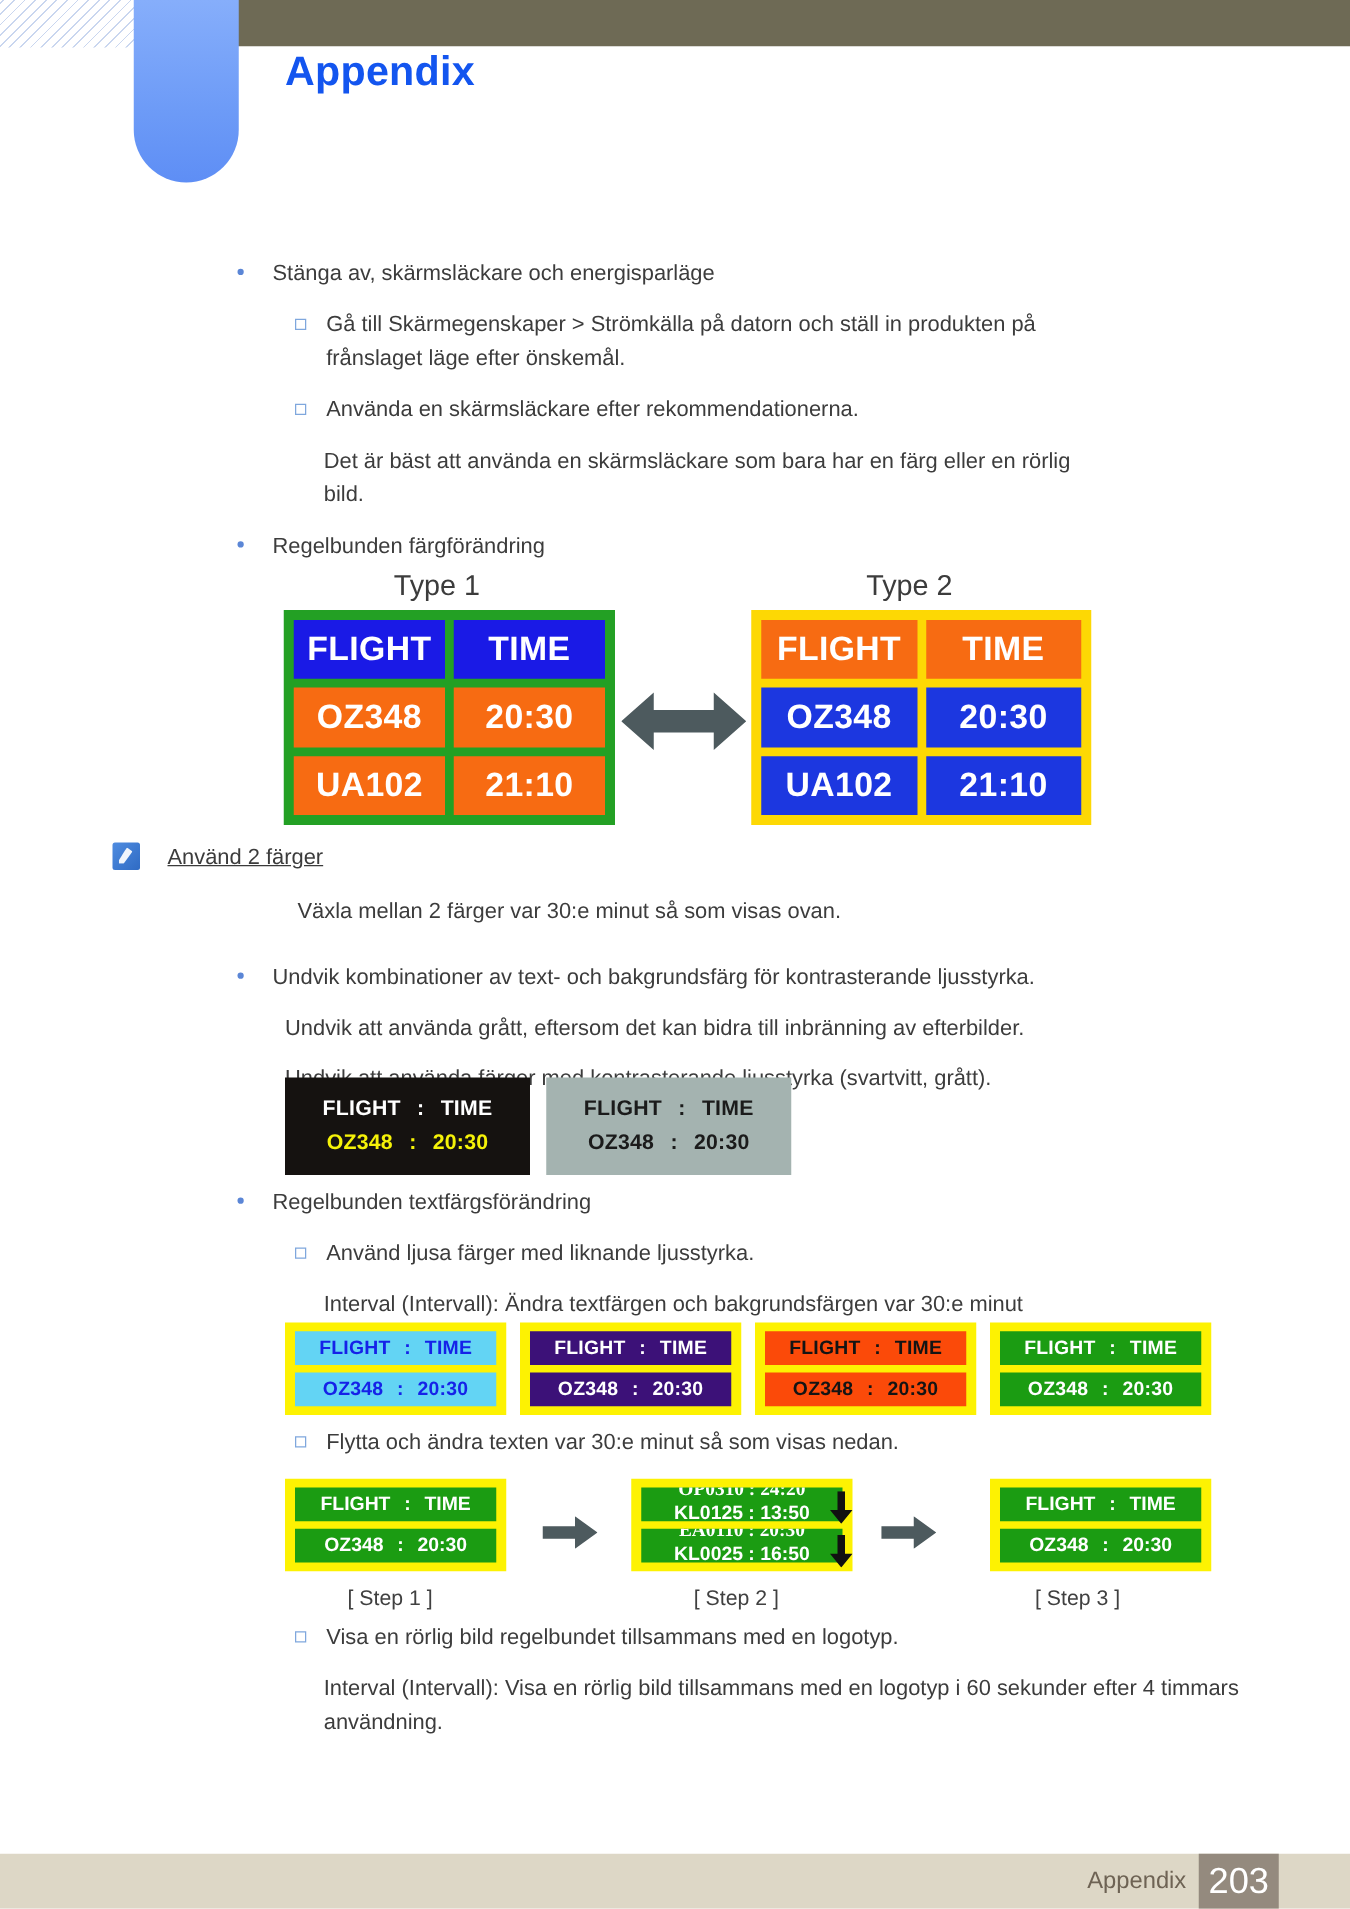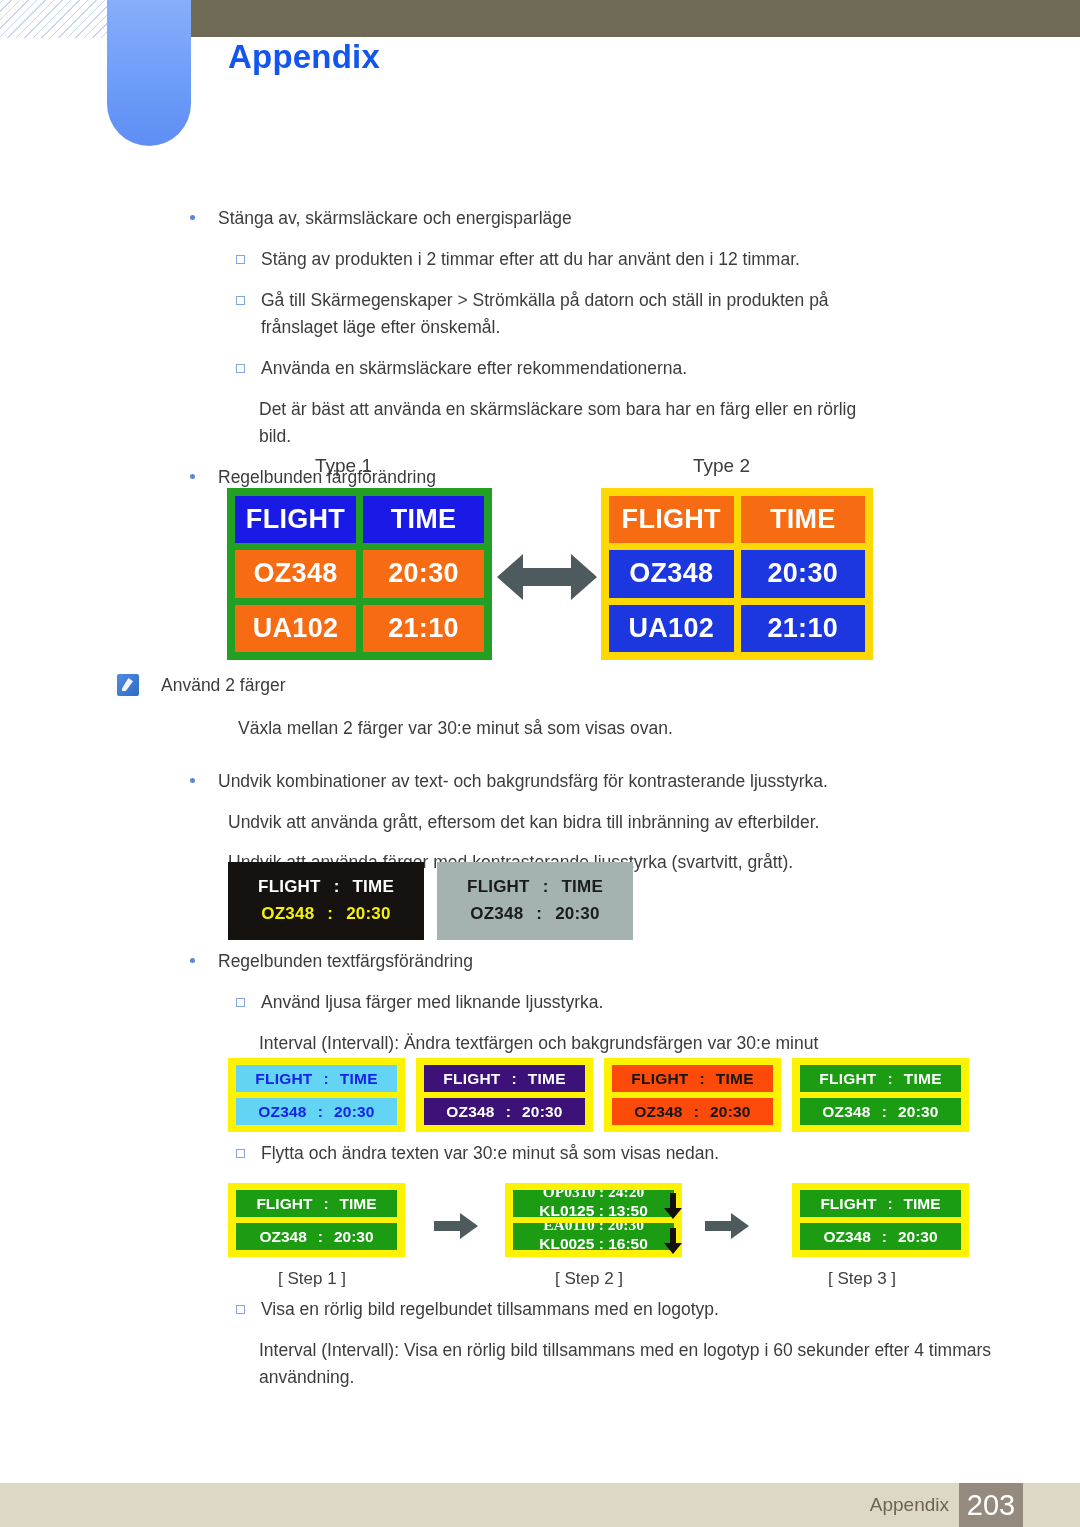--- a/index.html
+++ b/index.html
@@ -58,21 +58,21 @@
   }
   .note-ico:after{
     content:"";position:absolute;left:5px;top:4px;width:11px;height:13px;
     background:#ffffff;
     clip-path:polygon(60% 0,100% 25%,35% 100%,0 100%,0 80%,45% 18%);
     opacity:.92;
   }
 
   
   .types{position:absolute;left:0;top:455px;width:1080px;height:205px;}
-  .type-lab{position:absolute;font-size:19px;color:#3c3c3c;}
+  .type-lab{position:absolute;font-size:23px;color:#3c3c3c;}
   .lab1{left:315px;top:0;}
   .lab2{left:693px;top:0;}
 
   .board{position:absolute;display:grid;grid-template-columns:1fr 1fr;
          gap:7px;padding:8px;box-sizing:border-box;}
   .board1{left:227px;top:33px;width:265px;height:172px;background:#23a024;}
   .board2{left:601px;top:33px;width:272px;height:172px;background:#fdd804;}
   .cell{display:flex;align-items:center;justify-content:center;
         font-size:27px;font-weight:bold;color:#ffffff;letter-spacing:.3px;}
   .c-blue{background:#1a1ae6;}
@@ -137,24 +137,20 @@
 <div class="bluebar"></div>
 <div class="page-title">Appendix</div>
 
 <div class="content">
 
   <div class="row lvl1">
     <span class="b1"></span>
     <span class="txt">Stänga av, skärmsläckare och energisparläge</span>
   </div>
 
-  <div class="row lvl2">
-    <span class="b2"></span>
-    <span class="txt">Stäng av produkten i 2 timmar efter att du har använt den i 12 timmar.</span>
-  </div>
 
   <div class="row lvl2">
     <span class="b2"></span>
     <span class="txt">Gå till Skärmegenskaper &gt; Strömkälla på datorn och ställ in produkten på frånslaget läge efter önskemål.</span>
   </div>
 
   <div class="row lvl2">
     <span class="b2"></span>
     <span class="txt">Använda en skärmsläckare efter rekommendationerna.</span>
   </div>
@@ -190,21 +186,21 @@
     <div class="cell" style="background:#1c37e0">UA102</div>
     <div class="cell" style="background:#1c37e0">21:10</div>
   </div>
 </div>
 
 <svg class="dblarrow" viewBox="0 0 100 58">
   <polygon points="0,29 26,6 26,20 74,20 74,6 100,29 74,52 74,38 26,38 26,52" fill="#4d5a5e"></polygon>
 </svg>
 
 <div style="position:absolute;left:0;top:672px;width:1080px;">
-  <div class="row" style="margin-left:117px;margin-bottom:16px;">
+  <div class="row" style="margin-left:90px;margin-bottom:16px;text-decoration:underline;">
     <span class="note-ico"></span>
     <span class="txt">Använd 2 färger</span>
   </div>
   <div class="plain1" style="margin-left:238px;margin-bottom:26px;">
     <span class="txt">Växla mellan 2 färger var 30:e minut så som visas ovan.</span>
   </div>
   <div class="row lvl1">
     <span class="b1"></span>
     <span class="txt">Undvik kombinationer av text- och bakgrundsfärg för kontrasterande ljusstyrka.</span>
   </div>

